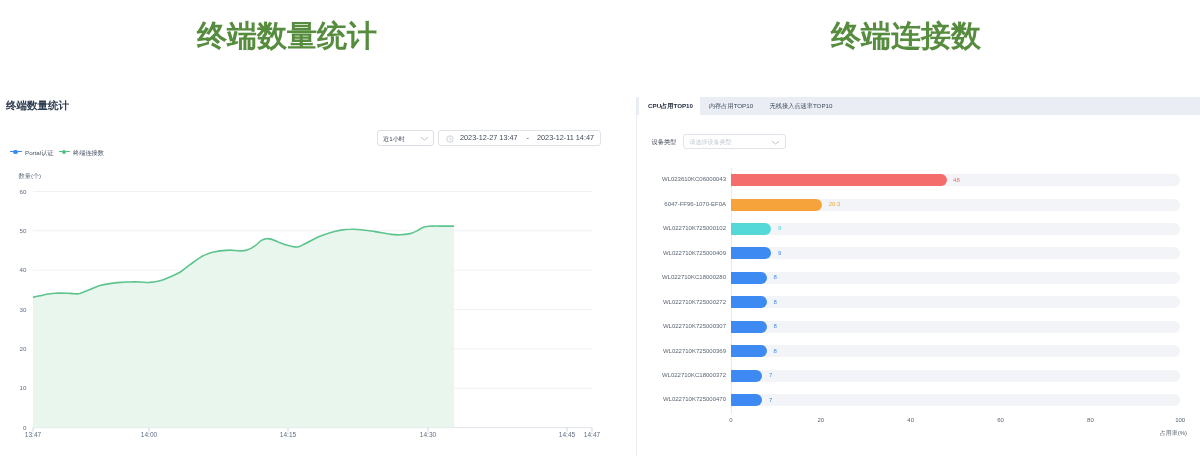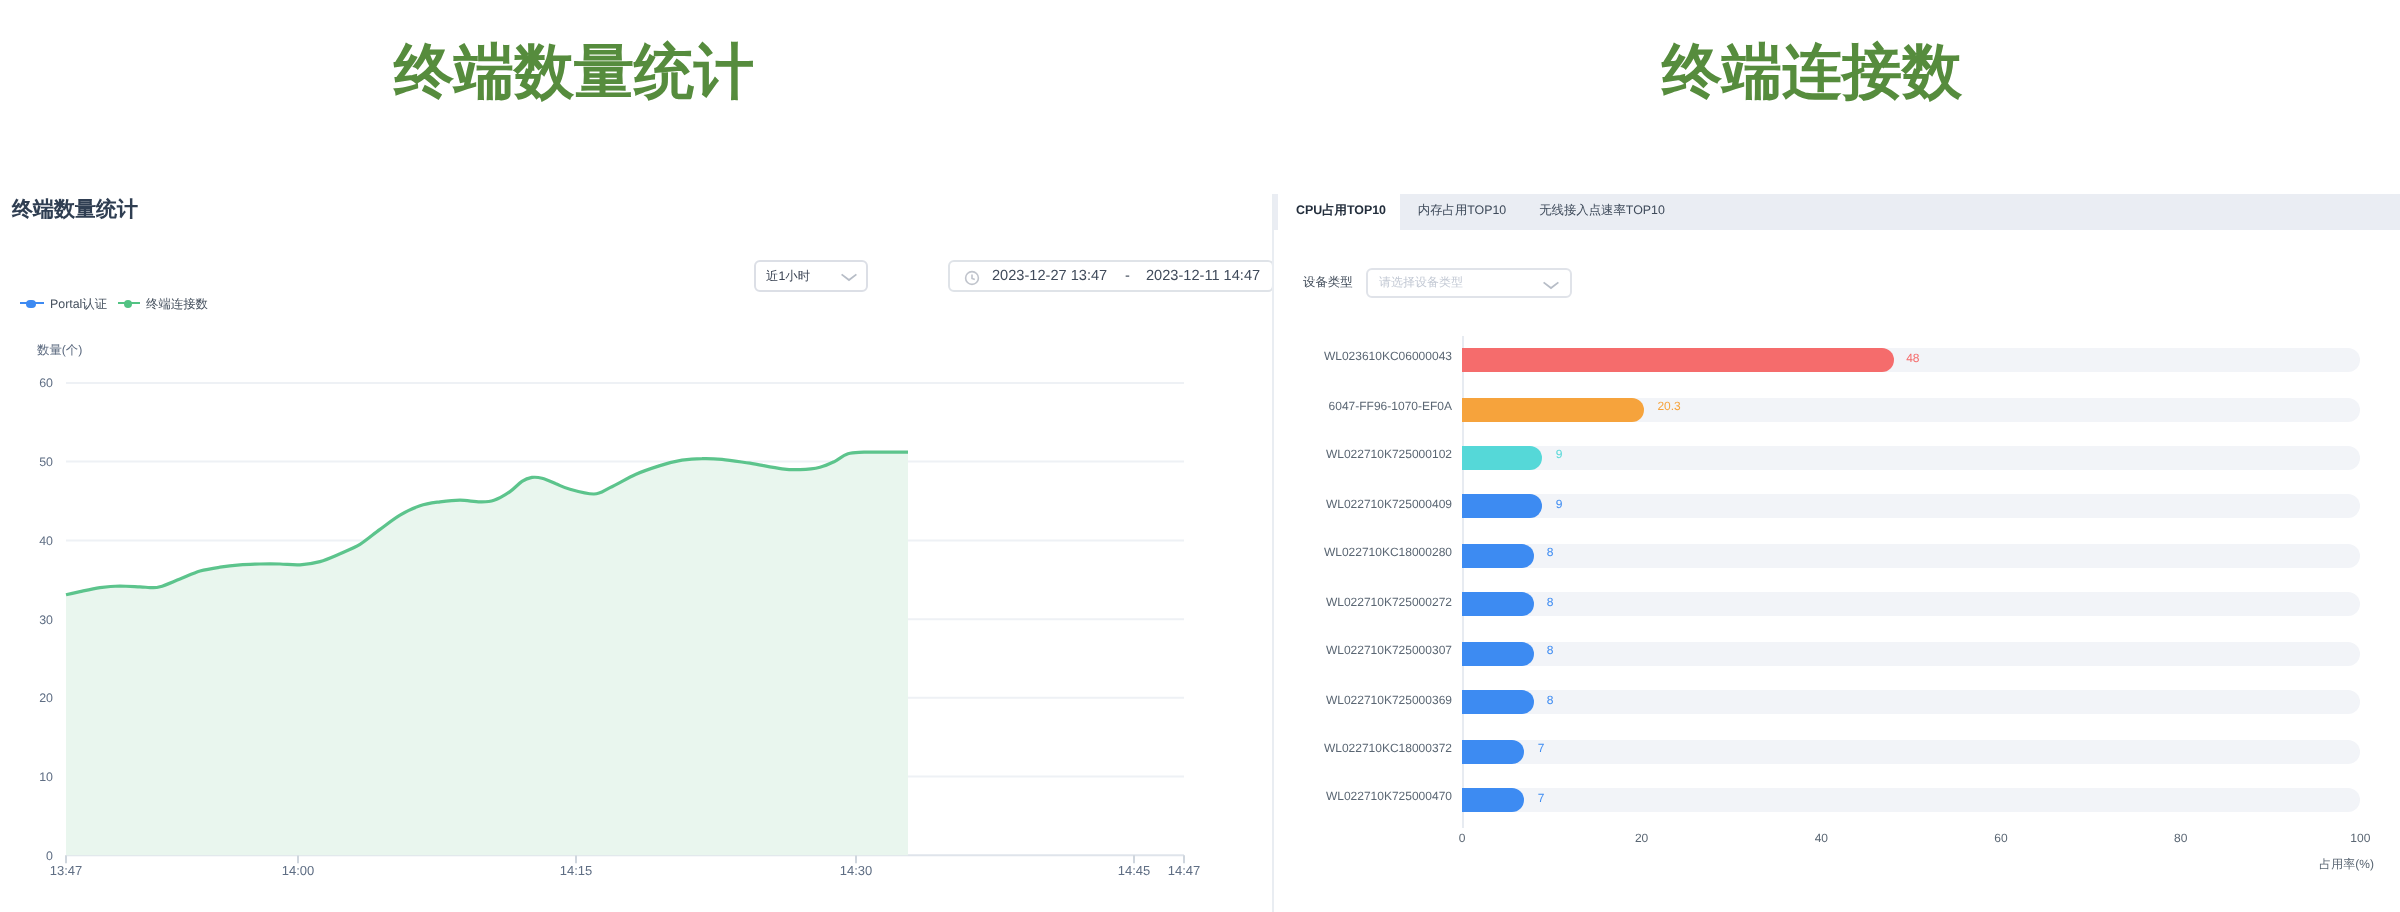--- a/index.html
+++ b/index.html
@@ -11,21 +11,21 @@
 
 <div class="abs bigtitle" style="left:287px;top:16px;">终端数量统计</div>
 <div class="abs bigtitle" style="left:906px;top:16px;">终端连接数</div>
 <div class="abs sm" style="left:6px;top:98.5px;font-size:10.5px;font-weight:bold;color:#2f3e52;">终端数量统计</div>
 <div class="abs" style="left:377px;top:129.5px;width:57px;height:16px;border:1px solid #dcdfe6;border-radius:3px;background:#fff;">
 <span class="abs sm" style="left:5px;top:4.2px;font-size:6.2px;color:#3a4353;">近1小时</span>
 <svg class="abs" style="right:4.5px;top:4.5px;" width="9" height="7" viewBox="0 0 9 7">
       <path d="M0.8 2.2 L4.5 5 L8.2 2.2" fill="none" stroke="#b7bdc7" stroke-width="0.9"></path>
     </svg>
 </div>
-<div class="abs" style="left:438px;top:129.5px;width:163px;height:16.5px;border:1px solid #dfe3e8;border-radius:3px;background:#fff;margin-left:36px;">
+<div class="abs" style="left:438px;top:129.5px;width:163px;height:16.5px;border:1px solid #dfe3e8;border-radius:3px;background:#fff;">
 <svg class="abs" style="left:7px;top:4px;" width="8" height="8" viewBox="0 0 8 8">
       <circle cx="4" cy="4" r="3.2" fill="none" stroke="#c0c4cc" stroke-width="0.8"></circle>
       <path d="M4 2.2 L4 4.2 L5.4 4.8" fill="none" stroke="#c0c4cc" stroke-width="0.8"></path>
     </svg>
 <span class="abs sm" style="left:21px;top:3.6px;font-size:7.3px;color:#3f4a5a;">2023-12-27 13:47</span>
 <span class="abs sm" style="left:87.5px;top:3.6px;font-size:7.3px;color:#3f4a5a;">-</span>
 <span class="abs sm" style="left:98px;top:3.6px;font-size:7.3px;color:#3f4a5a;">2023-12-11 14:47</span>
 </div>
 <div class="abs" style="left:10px;top:146px;width:130px;height:12px;">
 <div class="abs" style="left:0;top:5.3px;width:11.5px;height:1.2px;background:#3d8af2;"></div>

